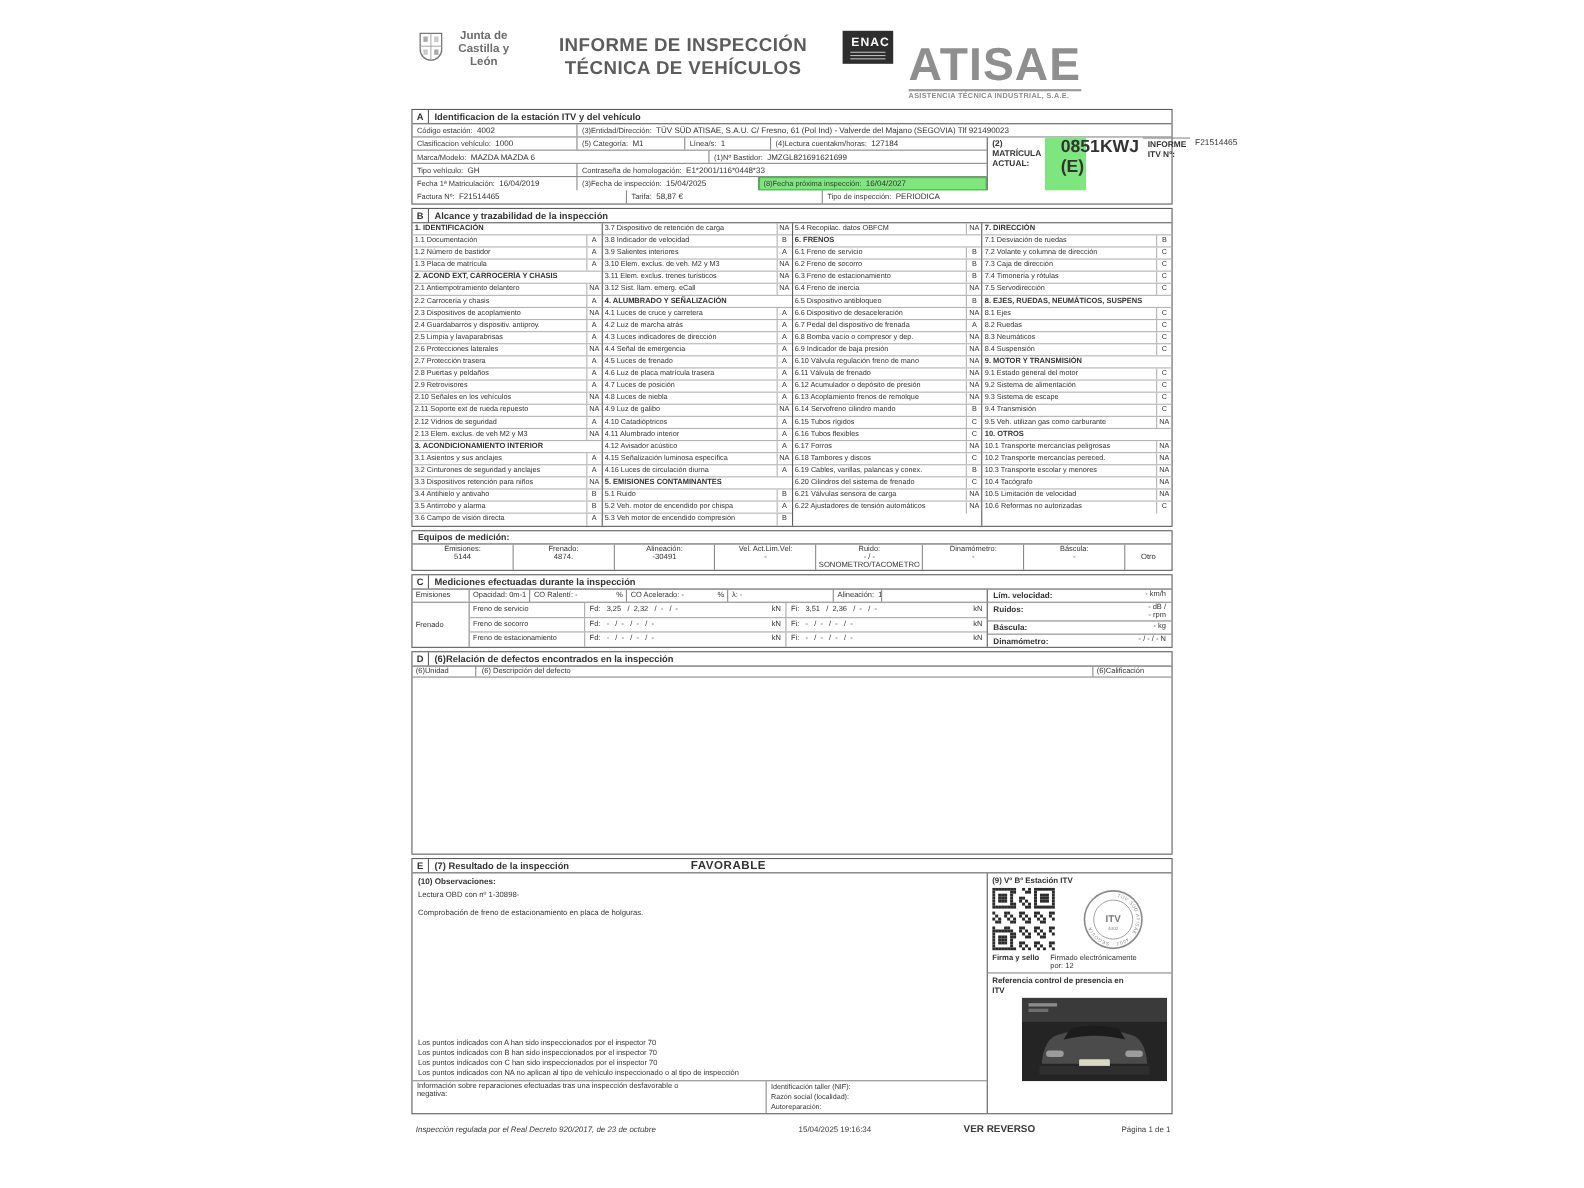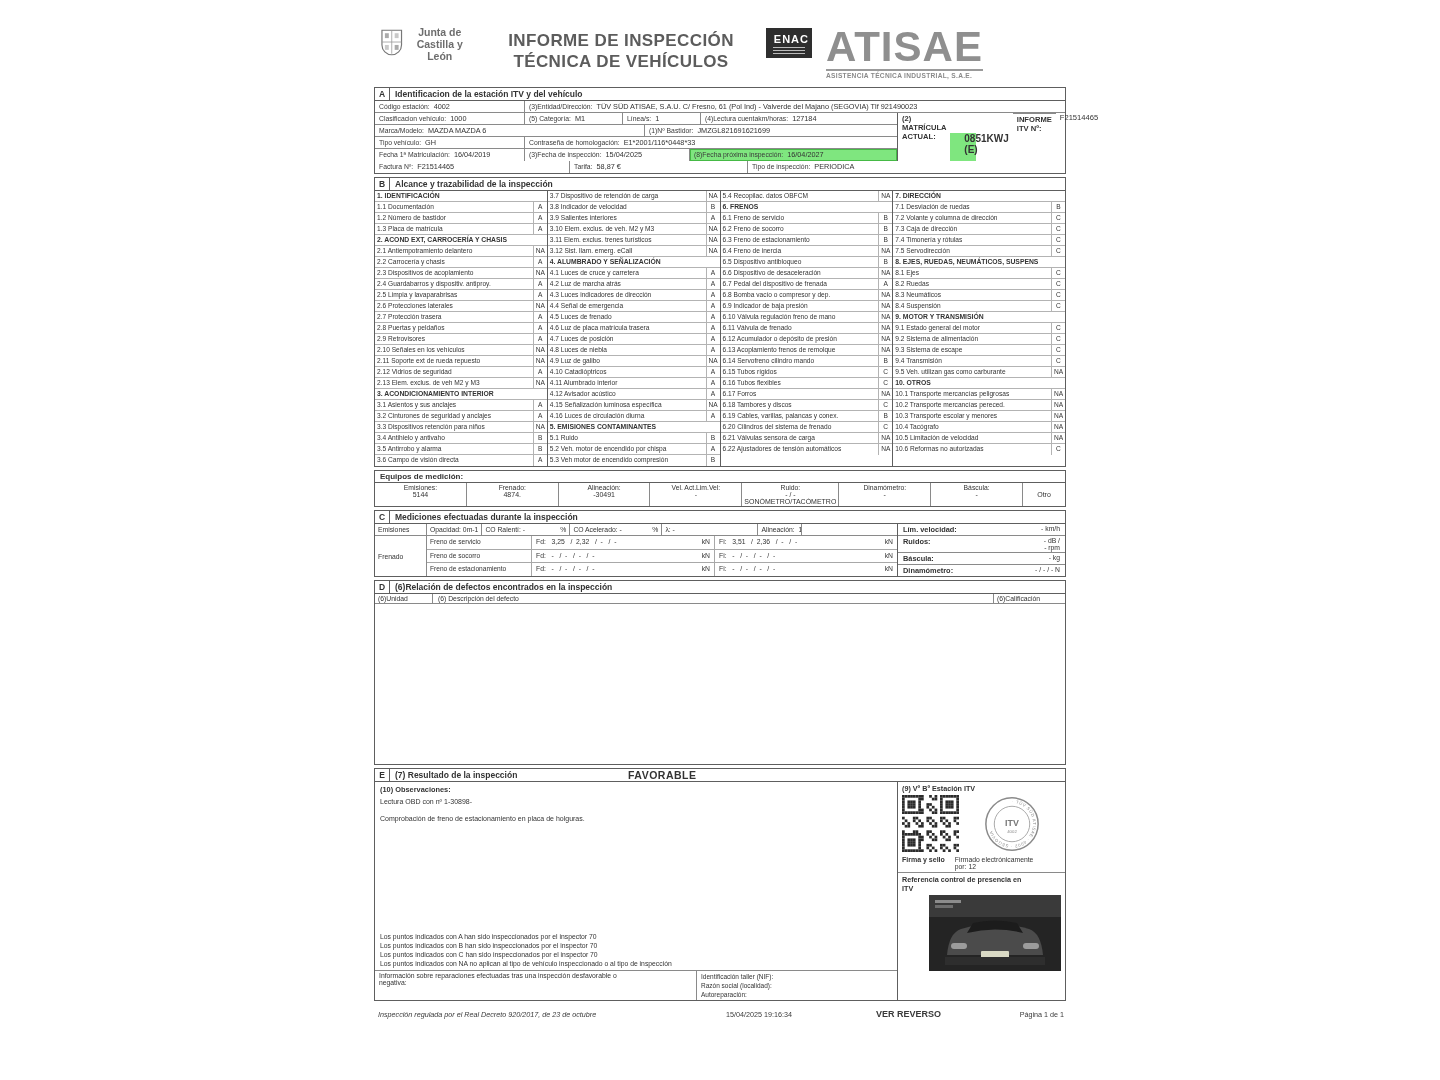--- a/index.html
+++ b/index.html
@@ -7,21 +7,21 @@
   .page { width:692px; margin:0 auto; padding:22px 0 6px; }
 
   
   .doc-header { display:flex; align-items:flex-start; margin:0 0 8px 6px; gap:14px; }
   .jcyl { display:flex; flex-direction:row; align-items:center; width:96px; padding-top:2px; }
   .jcyl-text { font-size:10.5px; font-weight:bold; color:#6d6d6d; text-align:center; line-height:12px; margin-top:2px; }
   .doc-title { width:262px; text-align:center; font-size:17px; font-weight:bold; color:#5c5c5c; line-height:21px; letter-spacing:0.4px; padding-top:8px; }
   .enac-box { width:46px; background:#2e2e2e; color:#fff; text-align:right; padding:5px 3px 4px; margin-top:6px; }
   .enac-word { font-size:11px; font-weight:bold; letter-spacing:1px; }
   .enac-lines span { display:block; height:1px; background:#bbb; margin:2px 4px 0; }
-  .atisae { margin-top:4px; }
+  .atisae { margin-top:16px; }
   .atisae-word { font-size:42px; font-weight:bold; color:#8f8f8f; letter-spacing:1px; line-height:42px; font-family:"Liberation Sans", sans-serif; }
   .atisae-sub { font-size:6.6px; font-weight:bold; color:#8a8a8a; border-top:2px solid #9a9a9a; margin-top:1px; padding-top:1px; letter-spacing:0.3px; }
 
   
   .sec { border:1px solid #5e5e5e; margin-top:3px; background:#fff; }
   .sec-bar { display:flex; align-items:center; border-bottom:1px solid #5e5e5e; font-weight:bold; font-size:8.5px; height:13px; }
   .sec-letter { width:15px; border-right:1px solid #5e5e5e; text-align:center; align-self:stretch; line-height:12px; }
   .sec-title { padding-left:5px; }
 
   
@@ -30,21 +30,21 @@
   .a-cell { display:flex; gap:4px; align-items:baseline; padding:1px 4px; border-right:1px solid #8a8a8a; white-space:nowrap; overflow:hidden; }
   .a-cell:last-child { border-right:none; }
   .a-cell.grow { flex:1; }
   .a-label { font-size:6.8px; color:#3a3a3a; }
   .a-val { font-size:7.3px; }
   .a-mid { display:flex; }
   .a-left { flex:1; }
   .a-left .a-row:last-child { border-bottom:none; }
   .a-right { width:168px; border-left:1px solid #5e5e5e; display:flex; flex-direction:row; }
   .matricula-label { font-size:7.6px; font-weight:bold; padding:1px 4px 0; }
-  .matricula-value { font-size:10px; font-weight:bold; padding:0 4px 1px 14px; background:linear-gradient(90deg,#7fe67f 0,#7fe67f 42%,transparent 42%);margin-top:20px; }
+  .matricula-value { font-size:16px; font-weight:bold; padding:0 4px 1px 14px; background:linear-gradient(90deg,#7fe67f 0,#7fe67f 42%,transparent 42%); }
   .informe-label { font-size:7.6px; font-weight:bold; padding:1px 4px 0; border-top:1px solid #8a8a8a; }
   .informe-value { font-size:7.6px; text-align:center; padding:0 4px 1px; }
   .green-cell { background:#7fe67f; outline:1px solid #45b945; outline-offset:-1px; }
 
   
   .b-wrap { display:flex; }
   .b-col { flex:1; border-right:1px solid #5e5e5e; min-width:0; }
   .b-col:last-child { border-right:none; }
   .b-row { display:flex; justify-content:space-between; align-items:stretch; border-bottom:1px solid #b3b3b3; height:11px; font-size:6.6px; line-height:10px; }
   .b-col > .b-row:last-child { border-bottom:none; }

